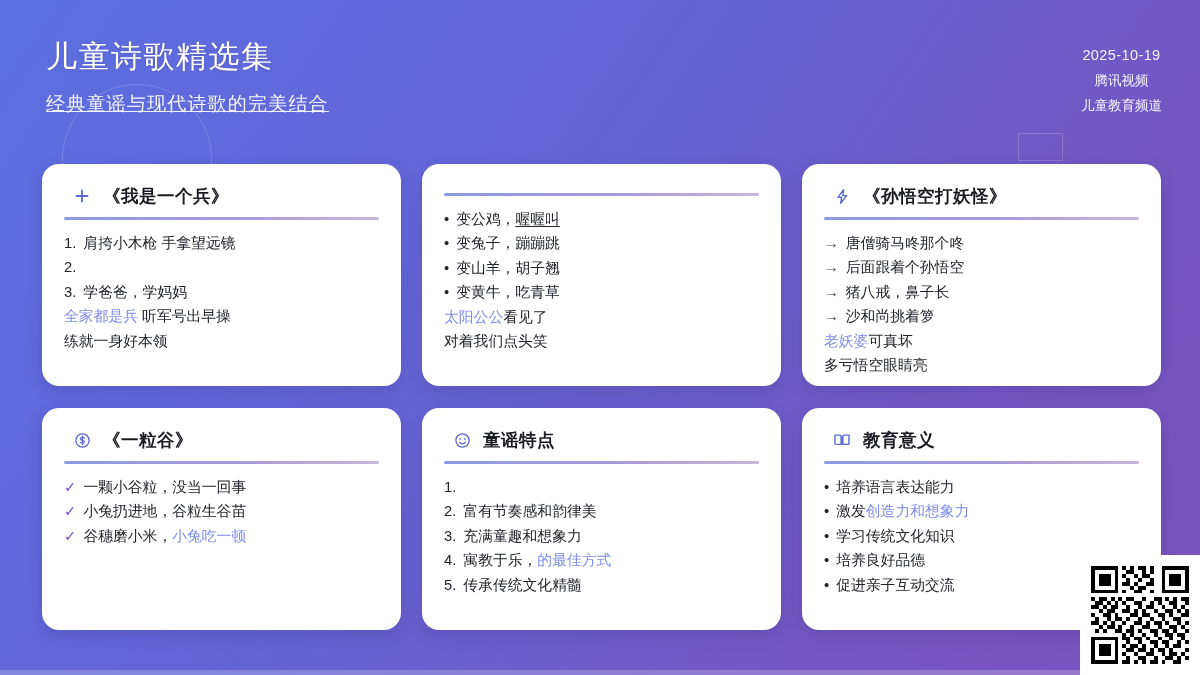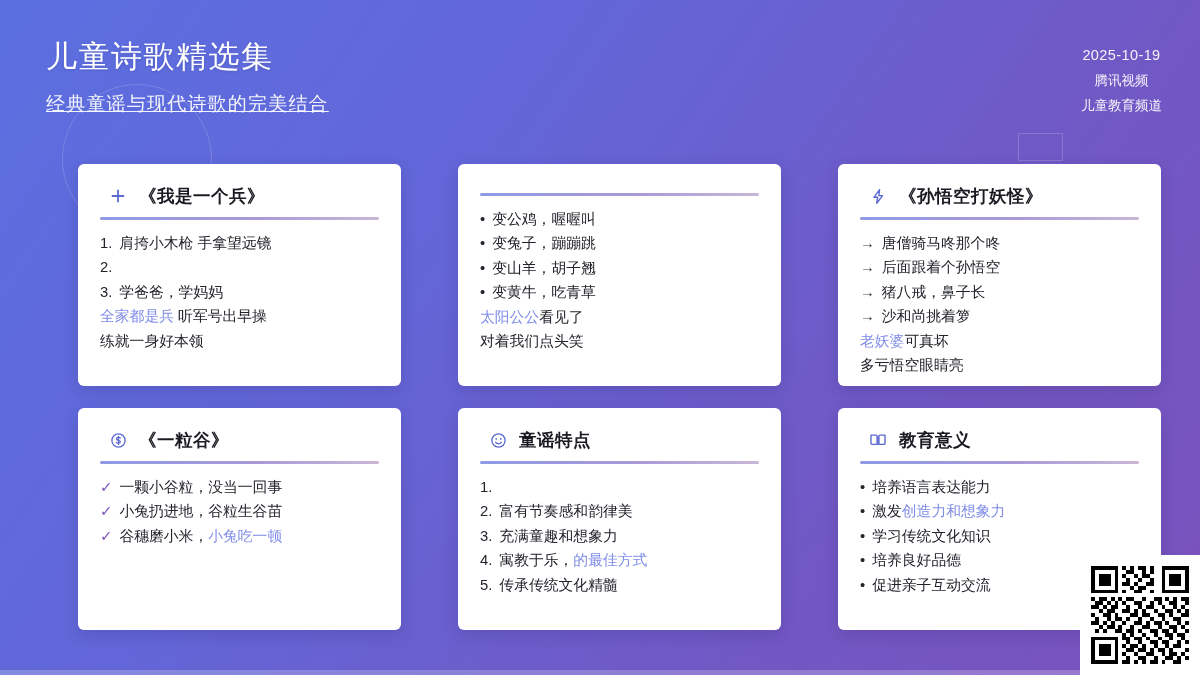--- a/index.html
+++ b/index.html
@@ -48,26 +48,25 @@
   
   .grid{
     position:absolute; left:42px; top:164px;
     width:1116px;
     display:grid;
     grid-template-columns:repeat(3,359px);
     grid-template-rows:222px 222px;
     column-gap:21px; row-gap:22px;
   }
   .card{
-    background:#ffffff; border-radius:6px;
+    background:#ffffff; border-radius:17px;
     box-shadow:0 5px 16px rgba(40,25,90,.18);
     padding:20px 22px 14px 22px;
     overflow:hidden;
     position:relative;
-    margin-left:36px;
   }
   .card-head{
     display:flex; align-items:center; gap:11px;
     padding-left:8px;
   }
   .card-icon{
     width:20px; height:20px; flex:0 0 20px;
     display:flex; align-items:center; justify-content:center;
     color:#5b6ad0;
   }
@@ -85,21 +84,21 @@
   .line{
     display:flex; align-items:flex-start; gap:7px;
     font-size:14.8px; line-height:1.66; color:#22232b;
     white-space:nowrap;
   }
   .marker{ color:#22232b; flex:0 0 auto; }
   .marker.check{ color:#7a52bd; }
   .marker.arrow{ color:#3a3b46; }
   .line-text{ }
   .hl{ color:#7f8ce8; }
-  .ul{ text-underline-offset:2px; }
+  .ul{ text-decoration:underline; text-underline-offset:2px; }
   .footer-line{
     font-size:14.8px; line-height:1.66; color:#22232b; white-space:nowrap;
   }
 
   
   .qr-wrap{
     position:absolute; right:0; bottom:0;
     width:120px; height:120px; background:#ffffff;
     display:flex; align-items:center; justify-content:center;
   }

